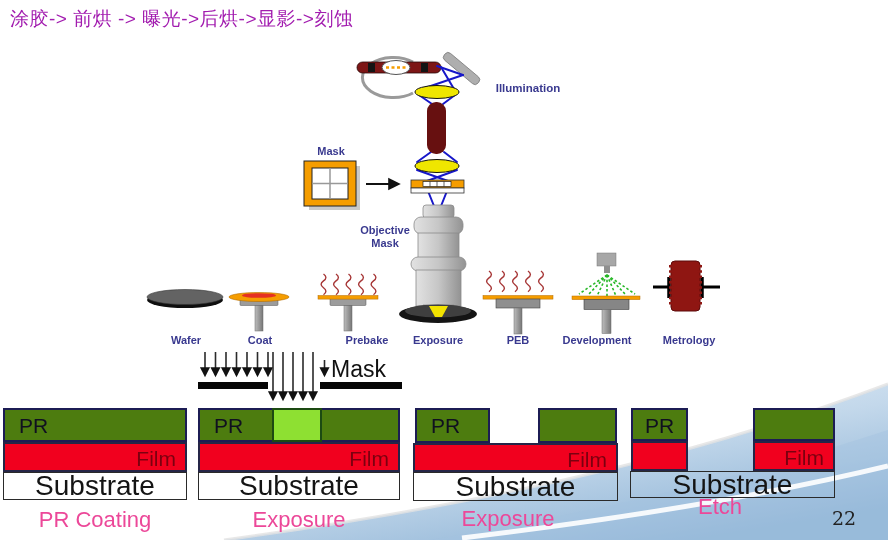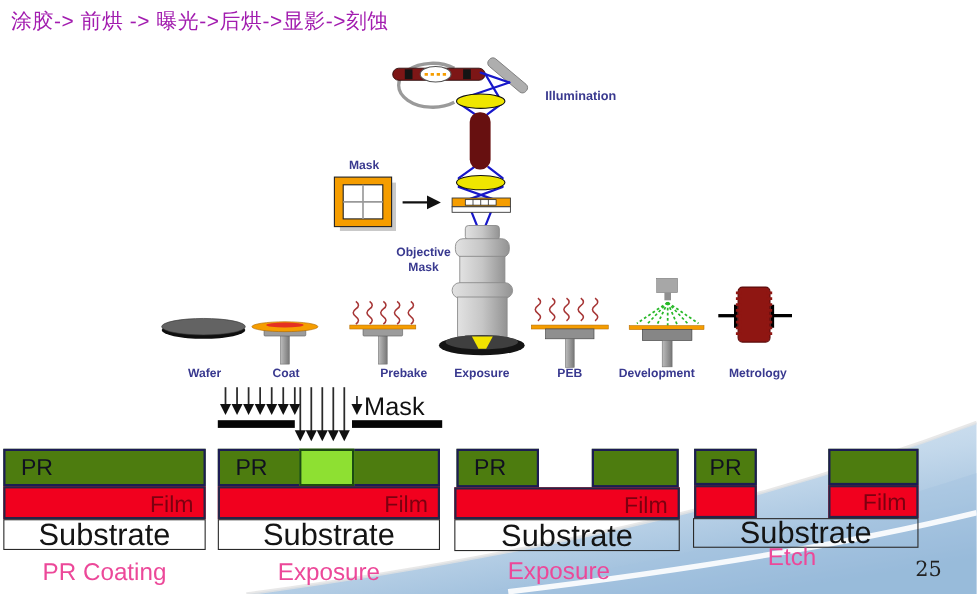--- a/index.html
+++ b/index.html
@@ -264,14 +264,14 @@
   <div class="abs xs-film" style="left:631px;top:441px;width:57px;height:30px;"></div>
   <div class="abs xs-pr" style="left:753px;top:408px;width:82px;height:33px;"></div>
   <div class="abs xs-film" style="left:753px;top:441px;width:82px;height:30px;">
     <div class="lbl-film">Film</div>
   </div>
   <div class="abs xs-sub" style="left:630px;top:471px;width:205px;height:27px;">
     <span class="lbl-sub">Substrate</span>
   </div>
   <div class="abs caption" style="left:630px;top:494px;width:180px;">Etch</div>
 
-  <div class="abs pagenum" style="left:832px;top:507px;">25</div>
+  <div class="abs pagenum" style="left:832px;top:507px;">22</div>
 </div>
 
 </body></html>

